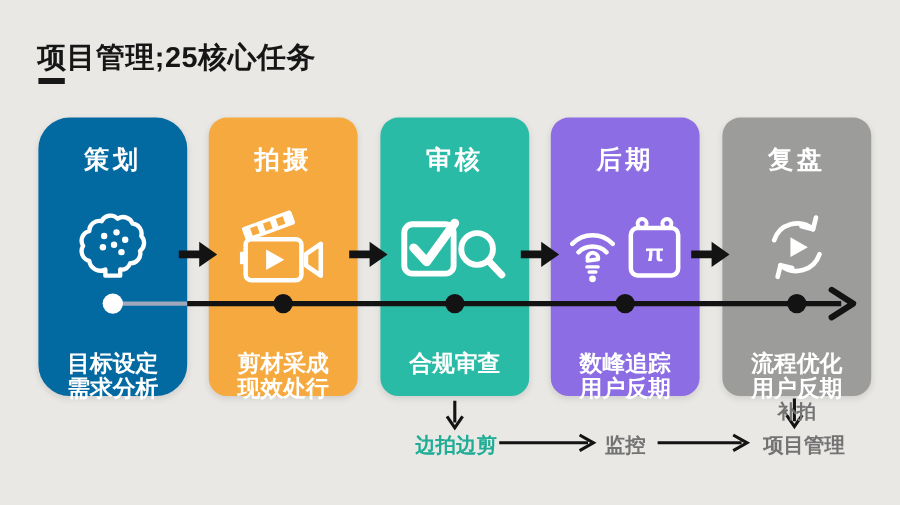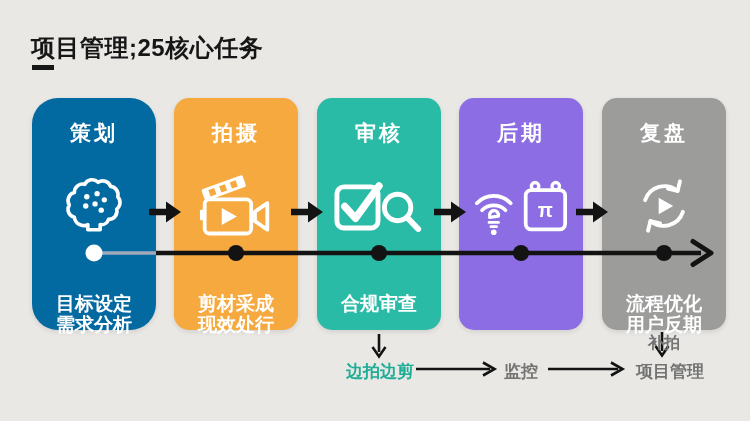--- a/index.html
+++ b/index.html
@@ -132,20 +132,24 @@
         <path d="M18.5 42.5 a4.8 4.8 0 1 1 9.5 1.2 l-9.5 1.3" fill="none" stroke="#fff" stroke-width="3.5" stroke-linecap="round" stroke-linejoin="round"></path>
         <line x1="18" y1="50.5" x2="28" y2="50.5" stroke="#fff" stroke-width="3" stroke-linecap="round"></line>
         <line x1="20" y1="55" x2="26" y2="55" stroke="#fff" stroke-width="3" stroke-linecap="round"></line>
         <circle cx="23" cy="61" r="3" fill="#fff"></circle>
         <circle cx="67" cy="12" r="4" fill="none" stroke="#fff" stroke-width="3.5"></circle>
         <circle cx="89" cy="12" r="4" fill="none" stroke="#fff" stroke-width="3.5"></circle>
         <rect x="57" y="16" width="42" height="42" rx="6" fill="none" stroke="#fff" stroke-width="4"></rect>
         <text x="78" y="45" text-anchor="middle" font-size="21" font-weight="bold" fill="#fff">π</text>
       </svg>
     </div>
+    <div class="stage-label">
+      <div>数峰追踪</div>
+      <div>用户反期</div>
+    </div>
   </div>
 
   <div class="stage-box s5" style="background-color: rgb(156, 156, 155);">
     <div class="stage-title">复盘</div>
     <div class="stage-icon">
       <svg width="62" height="62" viewBox="0 0 64 64">
         <path d="M12.5 26 A21 21 0 0 1 46 16.5" fill="none" stroke="#fff" stroke-width="4" stroke-linecap="round"></path>
         <path d="M48.5 6.5 L46 16.5 L36 14" fill="none" stroke="#fff" stroke-width="4" stroke-linecap="round" stroke-linejoin="round"></path>
         <path d="M51.5 38 A21 21 0 0 1 18 47.5" fill="none" stroke="#fff" stroke-width="4" stroke-linecap="round"></path>
         <path d="M15.5 57.5 L18 47.5 L28 50" fill="none" stroke="#fff" stroke-width="4" stroke-linecap="round" stroke-linejoin="round"></path>

